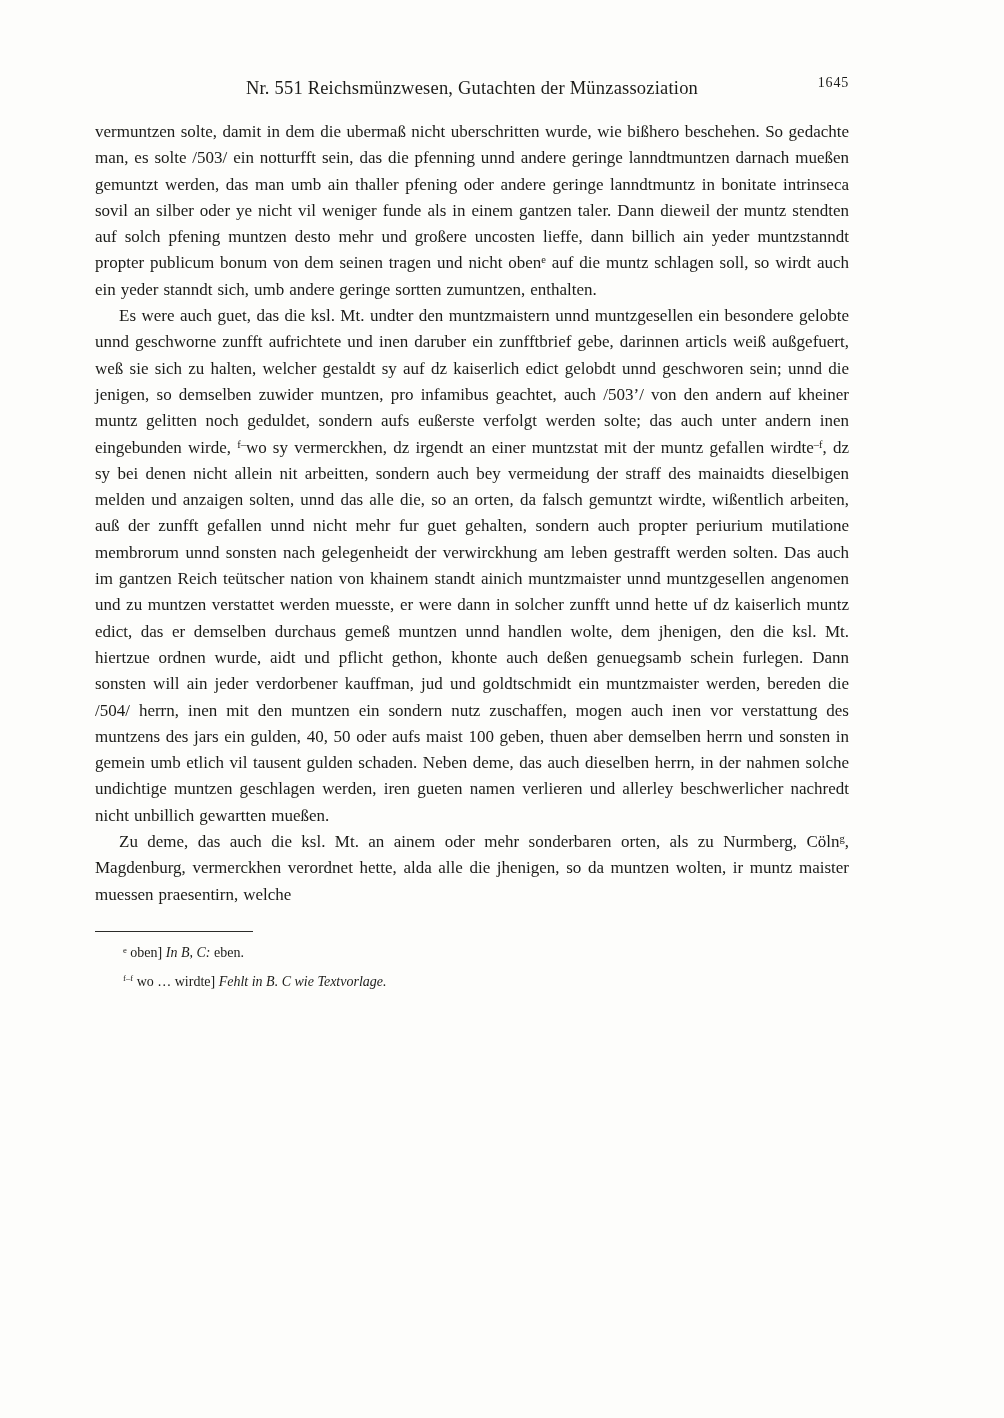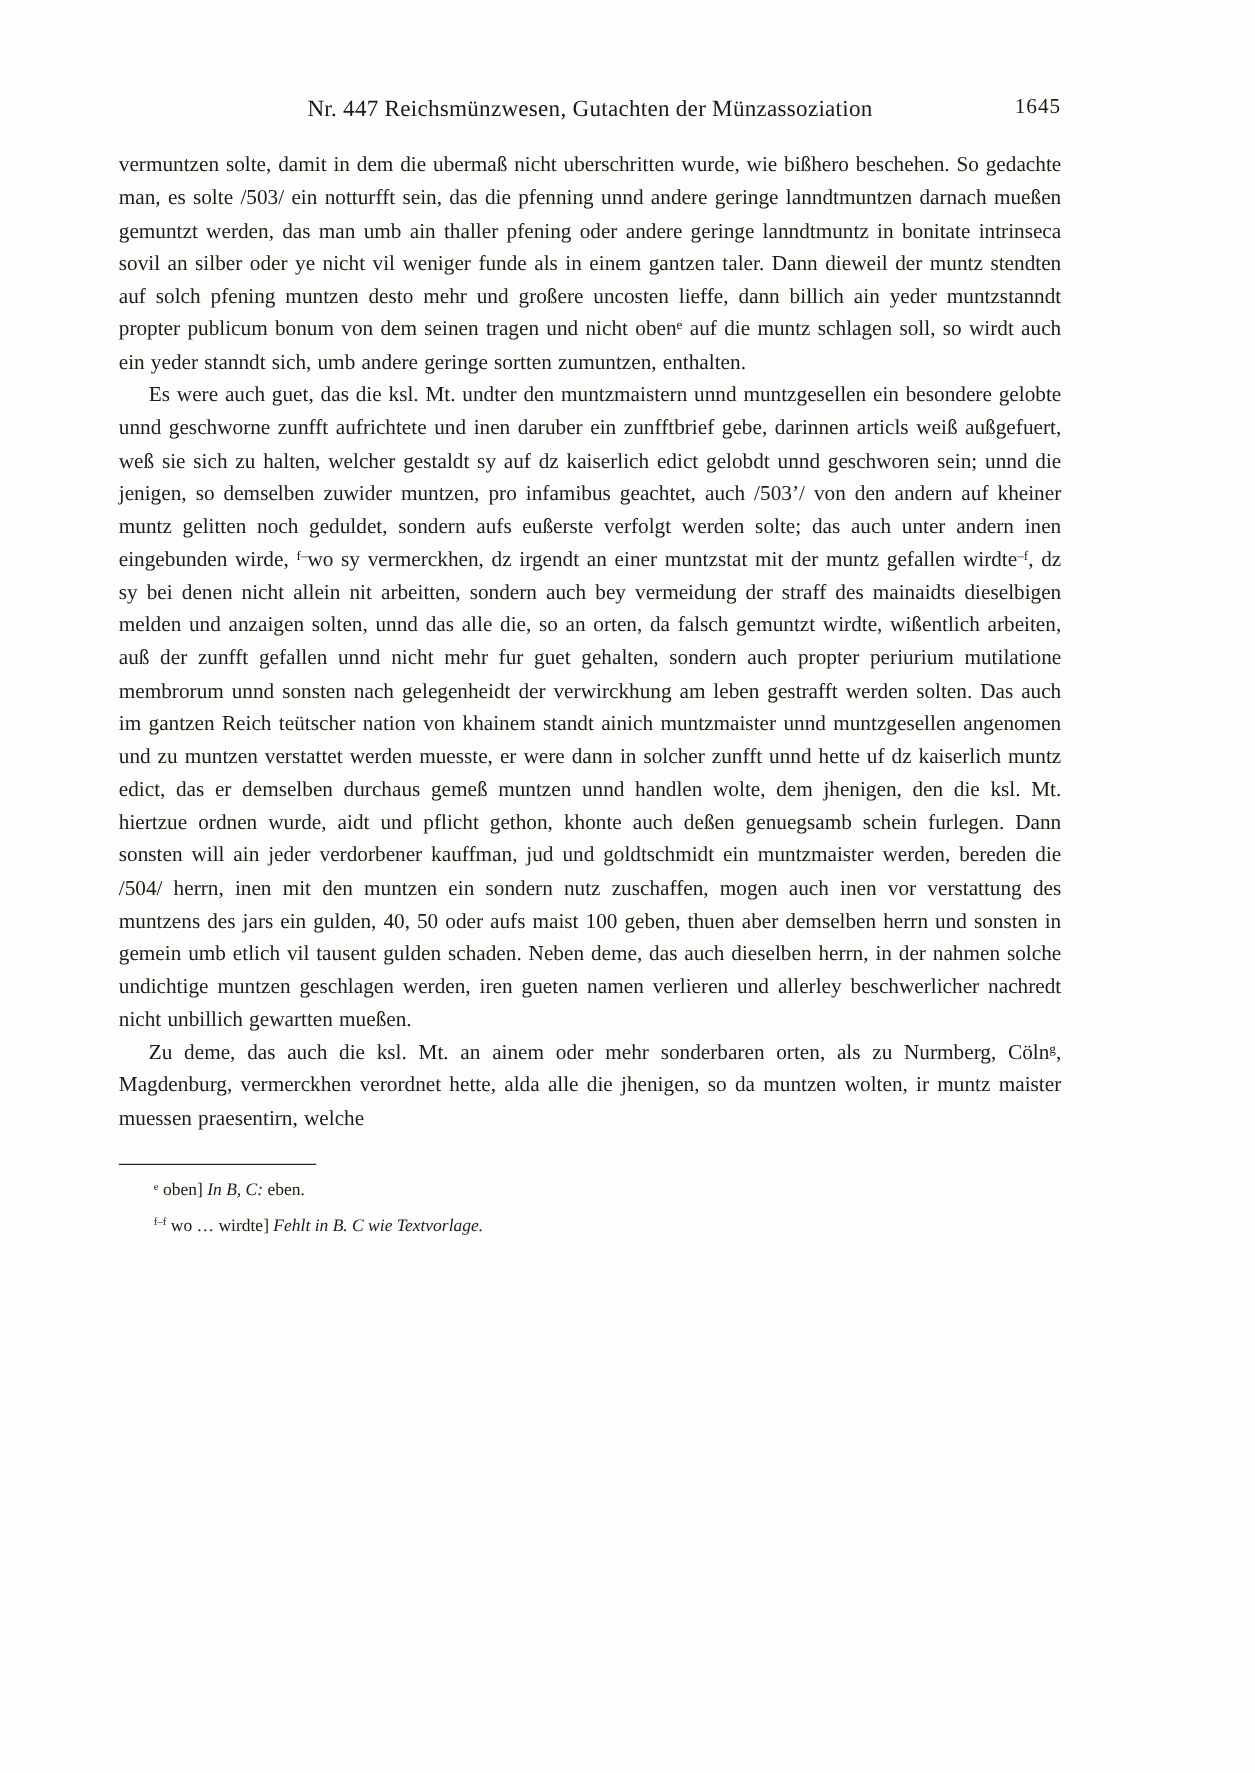--- a/index.html
+++ b/index.html
@@ -34,21 +34,21 @@
     position: absolute;
     left: 0; right: 0;
     text-align: center;
     letter-spacing: 0.2px;
     white-space: nowrap;
   }
   .page-number {
     position: absolute;
     right: 0;
     top: -3px;
-    font-size: 17px;
+    font-size: 14px;
     letter-spacing: 0.8px;
   }
   .body-text p {
     margin: 0;
     text-align: justify;
     font-size: 17px;
     line-height: 26.3px;
     word-spacing: 0.04em;
   }
   .body-text p.indent { text-indent: 24px; }
@@ -75,21 +75,21 @@
   }
   .italic { font-style: italic; }
 </style>
 </head>
 <body>
 
 <div class="page">
   <div class="content">
 
     <header class="page-header">
-      <span class="running-title">Nr. 447 Reichsmünzwesen, Gutachten der Münzassoziation</span>
+      <span class="running-title">Nr. 551 Reichsmünzwesen, Gutachten der Münzassoziation</span>
       <span class="page-number">1645</span>
     </header>
 
     <main class="body-text" id="paragraphs">
         <p><span>vermuntzen solte, damit in dem die ubermaß nicht uberschritten wurde, wie bißhero beschehen. So gedachte man, es solte /503/ ein notturfft sein, das die pfenning unnd andere geringe lanndtmuntzen darnach mueßen gemuntzt werden, das man umb ain thaller pfening oder andere geringe lanndtmuntz in bonitate intrinseca sovil an silber oder ye nicht vil weniger funde als in einem gantzen taler. Dann dieweil der muntz stendten auf solch pfening muntzen desto mehr und großere uncosten lieffe, dann billich ain yeder muntzstanndt propter publicum bonum von dem seinen tragen und nicht oben</span><sup class="note">e</sup><span> auf die muntz schlagen soll, so wirdt auch ein yeder stanndt sich, umb andere geringe sortten zumuntzen, enthalten.</span></p>
         <p class="indent"><span>Es were auch guet, das die ksl. Mt. undter den muntzmaistern unnd muntzgesellen ein besondere gelobte unnd geschworne zunfft aufrichtete und inen daruber ein zunfftbrief gebe, darinnen articls weiß außgefuert, weß sie sich zu halten, welcher gestaldt sy auf dz kaiserlich edict gelobdt unnd geschworen sein; unnd die jenigen, so demselben zuwider muntzen, pro infamibus geachtet, auch /503’/ von den andern auf kheiner muntz gelitten noch geduldet, sondern aufs eußerste verfolgt werden solte; das auch unter andern inen eingebunden wirde, </span><sup class="note">f–</sup><span>wo sy vermerckhen, dz irgendt an einer muntzstat mit der muntz gefallen wirdte</span><sup class="note">–f</sup><span>, dz sy bei denen nicht allein nit arbeitten, sondern auch bey vermeidung der straff des mainaidts dieselbigen melden und anzaigen solten, unnd das alle die, so an orten, da falsch gemuntzt wirdte, wißentlich arbeiten, auß der zunfft gefallen unnd nicht mehr fur guet gehalten, sondern auch propter periurium mutilatione membrorum unnd sonsten nach gelegenheidt der verwirckhung am leben gestrafft werden solten. Das auch im gantzen Reich teütscher nation von khainem standt ainich muntzmaister unnd muntzgesellen angenomen und zu muntzen verstattet werden muesste, er were dann in solcher zunfft unnd hette uf dz kaiserlich muntz edict, das er demselben durchaus gemeß muntzen unnd handlen wolte, dem jhenigen, den die ksl. Mt. hiertzue ordnen wurde, aidt und pflicht gethon, khonte auch deßen genuegsamb schein furlegen. Dann sonsten will ain jeder verdorbener kauffman, jud und goldtschmidt ein muntzmaister werden, bereden die /504/ herrn, inen mit den muntzen ein sondern nutz zuschaffen, mogen auch inen vor verstattung des muntzens des jars ein gulden, 40, 50 oder aufs maist 100 geben, thuen aber demselben herrn und sonsten in gemein umb etlich vil tausent gulden schaden. Neben deme, das auch dieselben herrn, in der nahmen solche undichtige muntzen geschlagen werden, iren gueten namen verlieren und allerley beschwerlicher nachredt nicht unbillich gewartten mueßen.</span></p>
         <p class="indent"><span>Zu deme, das auch die ksl. Mt. an ainem oder mehr sonderbaren orten, als zu Nurmberg, Cöln</span><sup class="note">g</sup><span>, Magdenburg, vermerckhen verordnet hette, alda alle die jhenigen, so da muntzen wolten, ir muntz maister muessen praesentirn, welche</span></p>
       </main>
 
     <div class="footnote-rule"></div>

